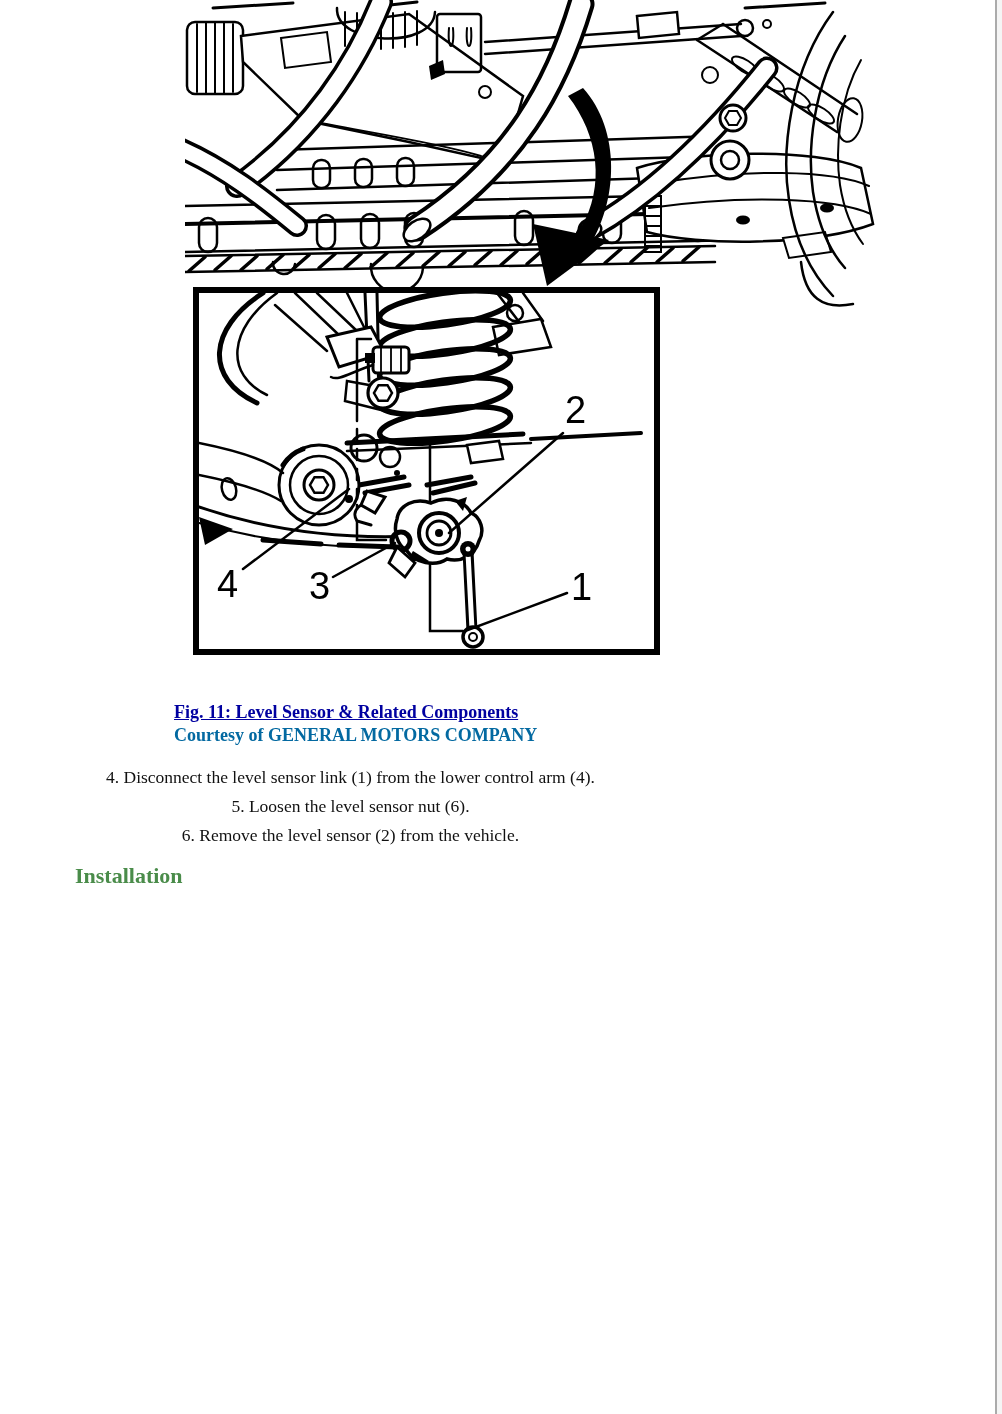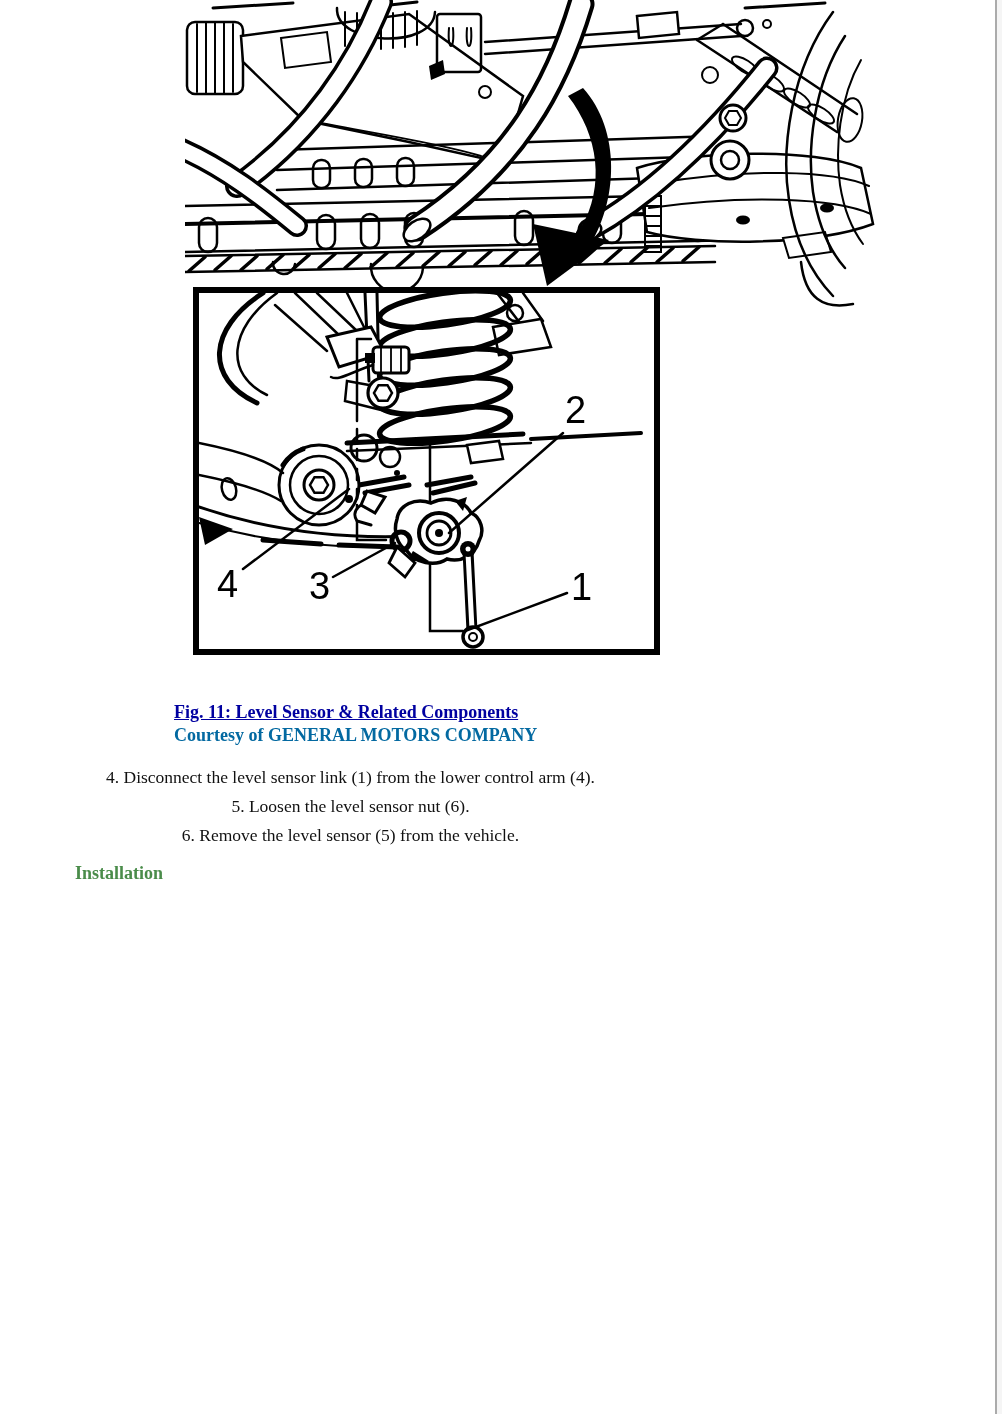--- a/index.html
+++ b/index.html
@@ -17,21 +17,21 @@
   }
   .diagram-frame svg{display:block;}
 
   .figure-caption{position:absolute;left:126px;top:701px;line-height:23px;font-size:18px;font-weight:bold;margin-left:48px;}
   .figure-caption a{color:#0000A0;text-decoration:underline;cursor:pointer;}
   .courtesy{color:#0369a1;}
 
   .steps{position:absolute;left:106px;top:766px;font-size:17.5px;text-align:center;}
   .step-row{height:29px;line-height:22px;white-space:nowrap;}
 
-  .installation{position:absolute;left:75px;top:863px;font-size:18px;font-weight:bold;color:#4A8C4A;}
+  .installation{position:absolute;left:75px;top:863px;font-size:22px;font-weight:bold;color:#4A8C4A;}
 
   svg .ln{stroke:#000;fill:none;stroke-linecap:round;}
   svg .fillb{fill:#000;stroke:none;}
   svg .wh{fill:#ffffff;}
   svg text.callout{font-family:"Liberation Sans", sans-serif;font-size:38px;fill:#000;}
 </style>
 </head>
 <body>
 
 <svg class="illustration-top" viewBox="0 0 698 312" width="698" height="312" xmlns="http://www.w3.org/2000/svg">
@@ -211,20 +211,20 @@
   <div class="step-row">
     <span>4.</span>
     <span>Disconnect the level sensor link (1) from the lower control arm (4).</span>
   </div>
   <div class="step-row">
     <span>5.</span>
     <span>Loosen the level sensor nut (6).</span>
   </div>
   <div class="step-row">
     <span>6.</span>
-    <span>Remove the level sensor (5) from the vehicle.</span>
+    <span>Remove the level sensor (2) from the vehicle.</span>
   </div>
 </div>
 
 <div class="installation">Installation</div>
 
 <div class="edge-shade"></div>
 <div class="page-edge"></div>
 
 </body></html>

